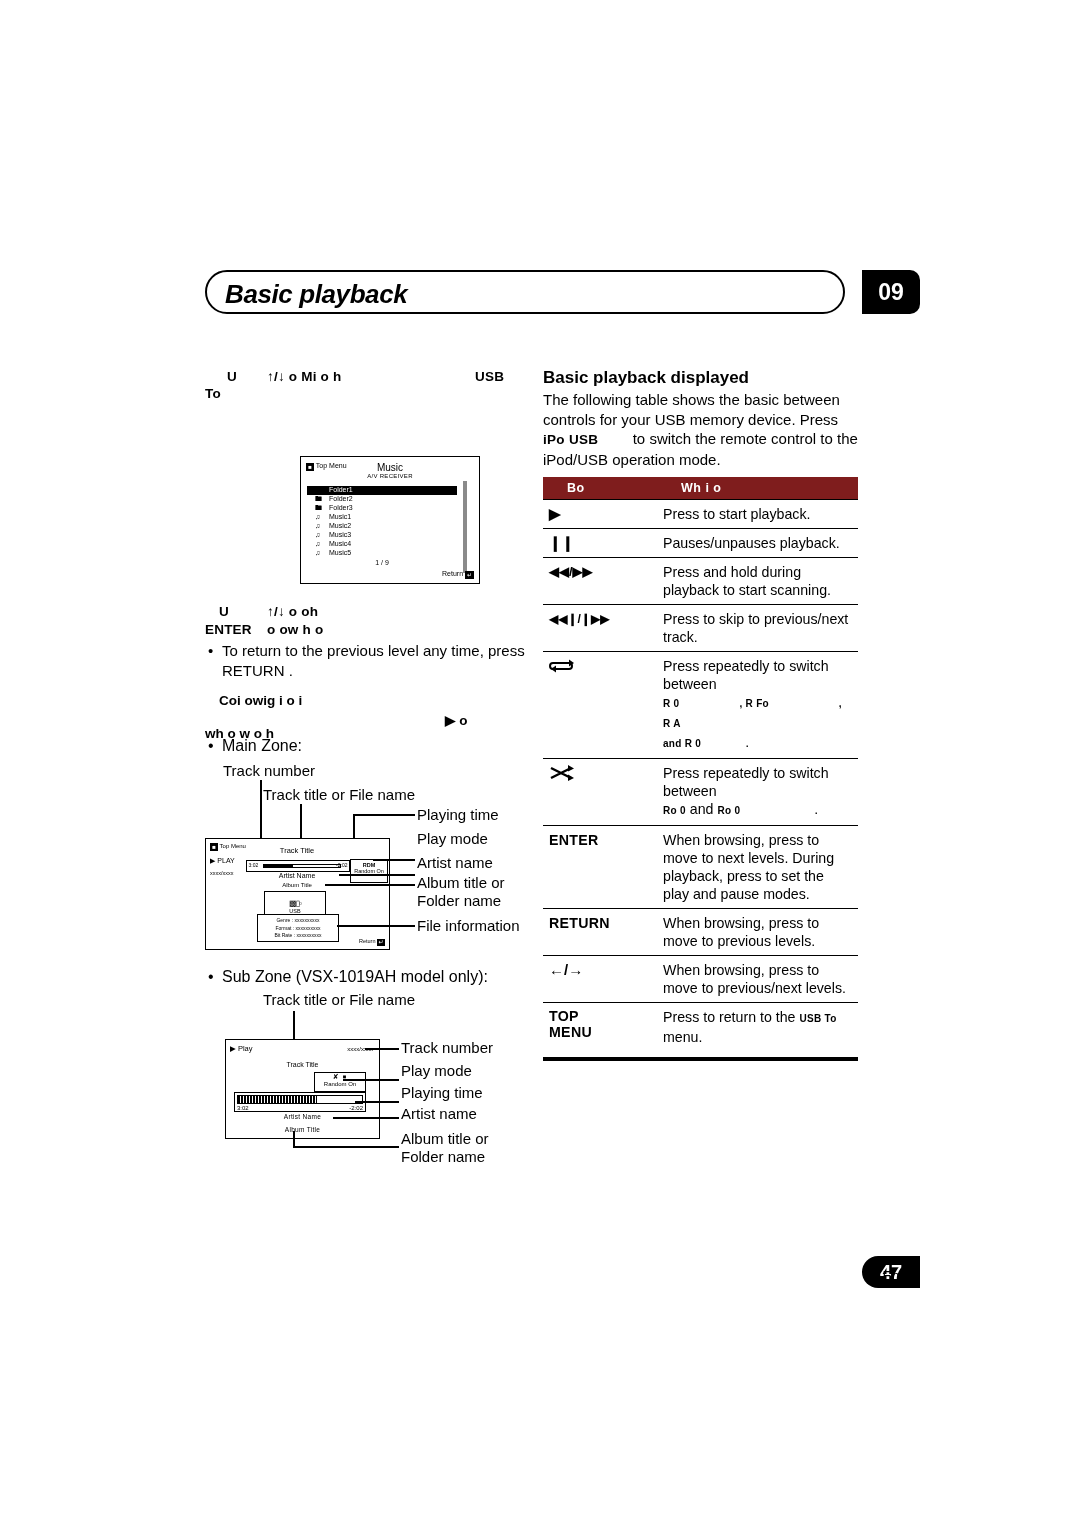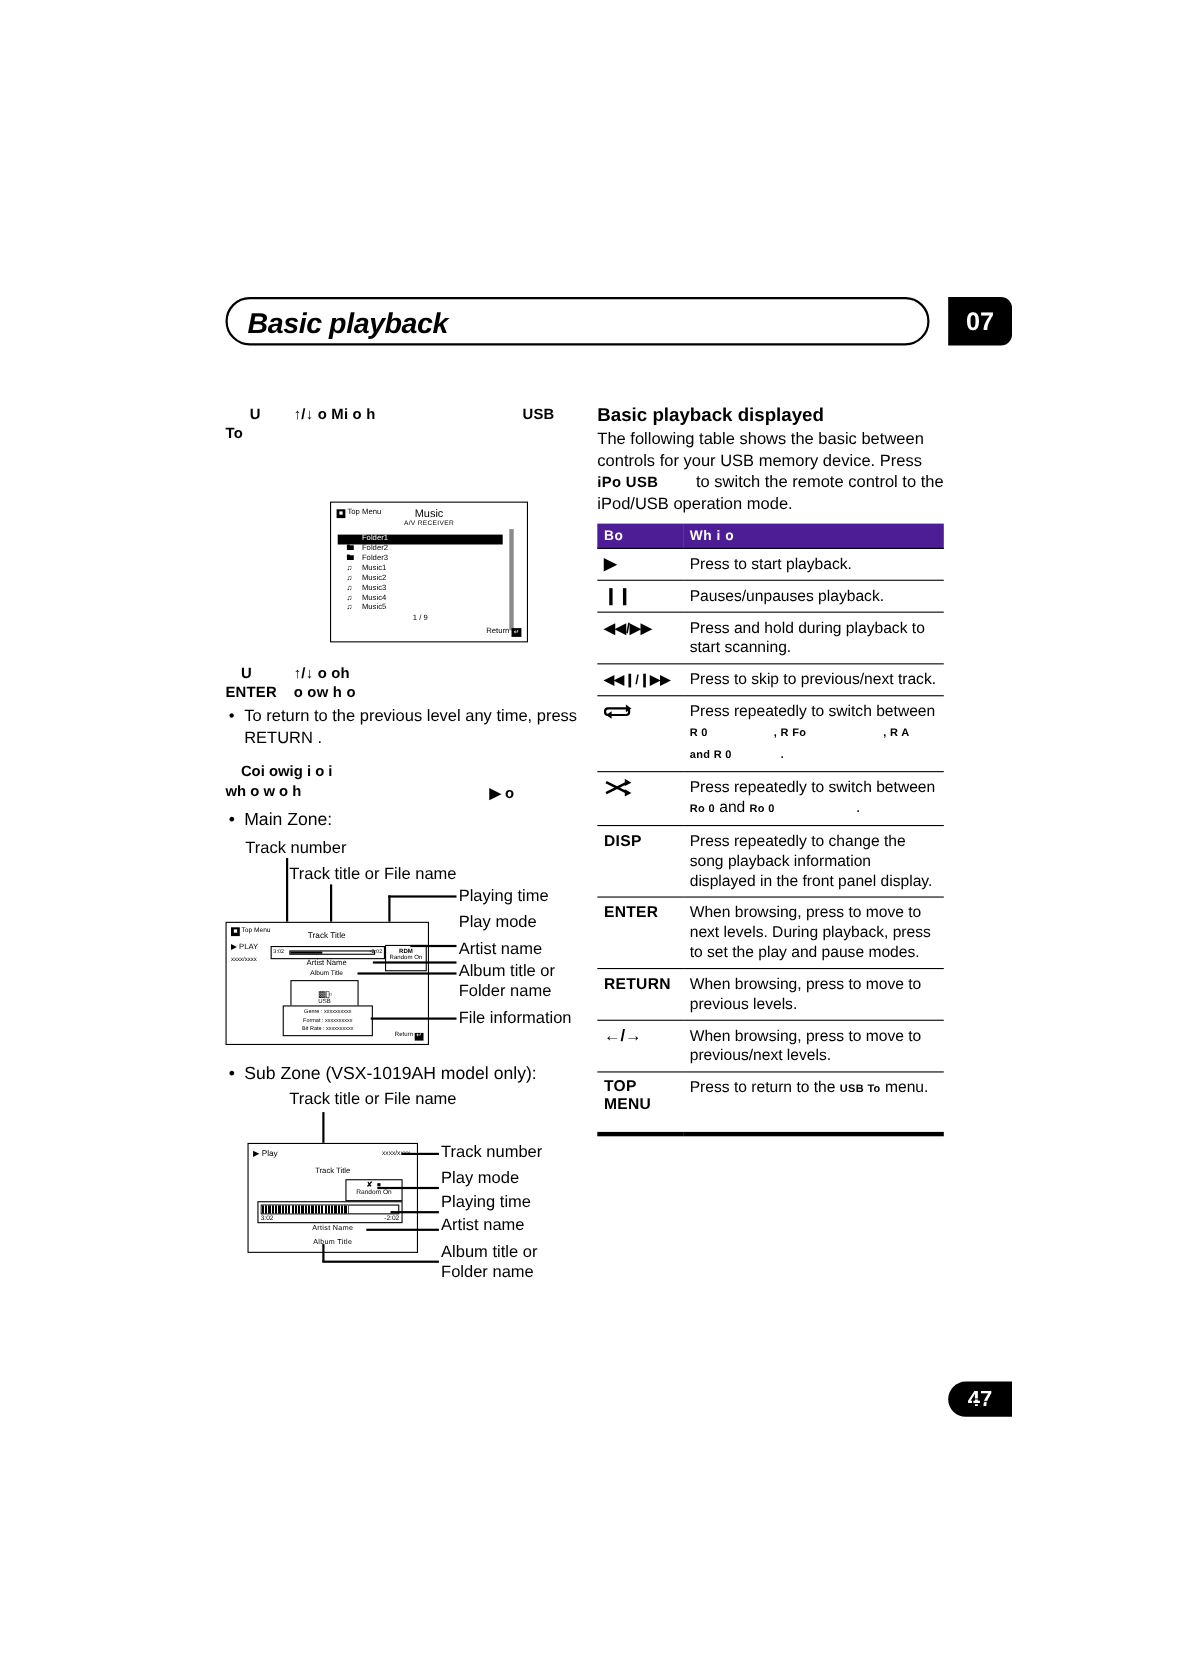--- a/index.html
+++ b/index.html
@@ -42,22 +42,22 @@
   .topmenu-chip{display:inline-block;width:8px;height:8px;background:#000;color:#fff;
                 font-size:6px;line-height:8px;text-align:center;vertical-align:-1px;}
   .ret-chip{display:inline-block;width:9px;height:8px;background:#000;color:#fff;
             font-size:6px;line-height:8px;text-align:center;vertical-align:-1px;}
 
   .lbl{position:absolute;font-size:15px;line-height:18px;white-space:nowrap;}
   .line{position:absolute;background:#000;}
 
   
   table.ctl{border-collapse:collapse;width:315px;margin-top:8px;}
-  table.ctl th{background:#4c1d95;color:#fff;font-size:12.5px;font-weight:bold;
-               text-align:left;padding:4px 6px;letter-spacing:0.5px;}
+  table.ctl th{background:#7f1d1d;color:#fff;font-size:12.5px;font-weight:bold;
+               text-align:left;padding:4px 24px;letter-spacing:0.5px;}
   table.ctl td{font-size:14.2px;line-height:18px;padding:5px 6px 5px 6px;
                vertical-align:top;border-top:1.6px solid #000;}
   table.ctl tr.last td{border-bottom:4px solid #000;}
   td.key{width:66px;font-weight:bold;font-size:13px;letter-spacing:0.3px;}
   td.key.sym{font-size:15px;letter-spacing:0;}
   .b{font-weight:bold;font-size:10px;letter-spacing:0.3px;}
 
   
   .pgnum{position:absolute;left:862px;top:1232px;width:58px;height:32px;
          background:#000;border-radius:16px 0 0 16px;margin-top:24px;}
@@ -68,21 +68,21 @@
 </style>
 </head>
 <body>
 
 <div class="page">
 
   <div class="hdr">
     <div class="hdr-title">Basic playback</div>
   </div>
   <div class="chapnum">
-    <span>07</span>
+    <span>09</span>
   </div>
 
   <div class="colL">
 
     <div style="position:relative;height:36px;">
       <span class="frag" style="position:absolute;left:22px;top:0;">U</span>
       <span class="frag" style="position:absolute;left:62px;top:0;">↑/↓ o Mi o h</span>
       <span class="frag" style="position:absolute;left:270px;top:0;">USB</span>
       <span class="frag" style="position:absolute;left:0px;top:17px;">To</span>
     </div>
@@ -141,21 +141,21 @@
       <span class="frag" style="position:absolute;left:0px;top:18px;">ENTER</span>
       <span class="frag" style="position:absolute;left:62px;top:18px;">o ow h o</span>
     </div>
 
     <div class="subbullet" style="margin-top:2px;">
       <span>To return to the previous level any time, press RETURN .</span>
     </div>
 
     <div style="position:relative;height:38px;margin-top:12px;">
       <span class="h3" style="position:absolute;left:14px;top:0;">Coi owig i o i</span>
-      <span class="h3" style="position:absolute;left:0px;top:19px;">wh o w o h</span>
+      <span class="h3" style="position:absolute;left:0px;top:33px;">wh o w o h</span>
       <span class="h3" style="position:absolute;left:240px;top:19px;">▶ o</span>
     </div>
 
     <div class="bullet" style="margin-top:4px;">
       <span>Main Zone:</span>
     </div>
 
     <div style="position:relative;height:190px;margin-top:6px;">
 
       <div class="lbl" style="left:18px;top:0px;">Track number</div>
@@ -332,24 +332,20 @@
           </td>
           <td>
             <span>Press repeatedly to switch between</span><br>
             <span class="b">Ro 0</span>
             <span>and</span>
             <span class="b">Ro 0</span>
             <span style="display:inline-block;width:70px;"></span><span>.</span>
           </td>
         </tr>
         <tr>
-          <td class="key">DISP</td>
-          <td>Press repeatedly to change the song playback information displayed in the front panel display.</td>
-        </tr>
-        <tr>
           <td class="key">ENTER</td>
           <td>When browsing, press to move to next levels. During playback, press to set the play and pause modes.</td>
         </tr>
         <tr>
           <td class="key">RETURN</td>
           <td>When browsing, press to move to previous levels.</td>
         </tr>
         <tr>
           <td class="key sym">←/→</td>
           <td>When browsing, press to move to previous/next levels.</td>

